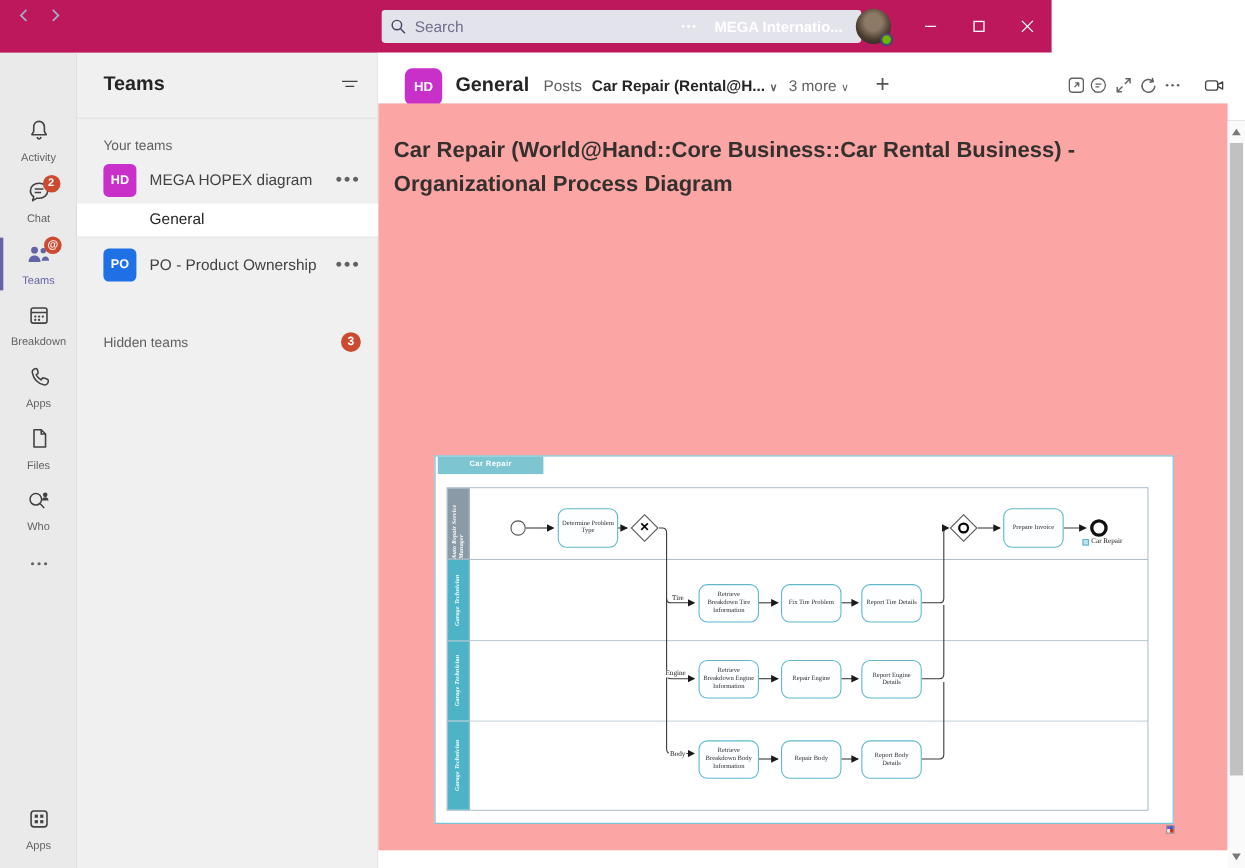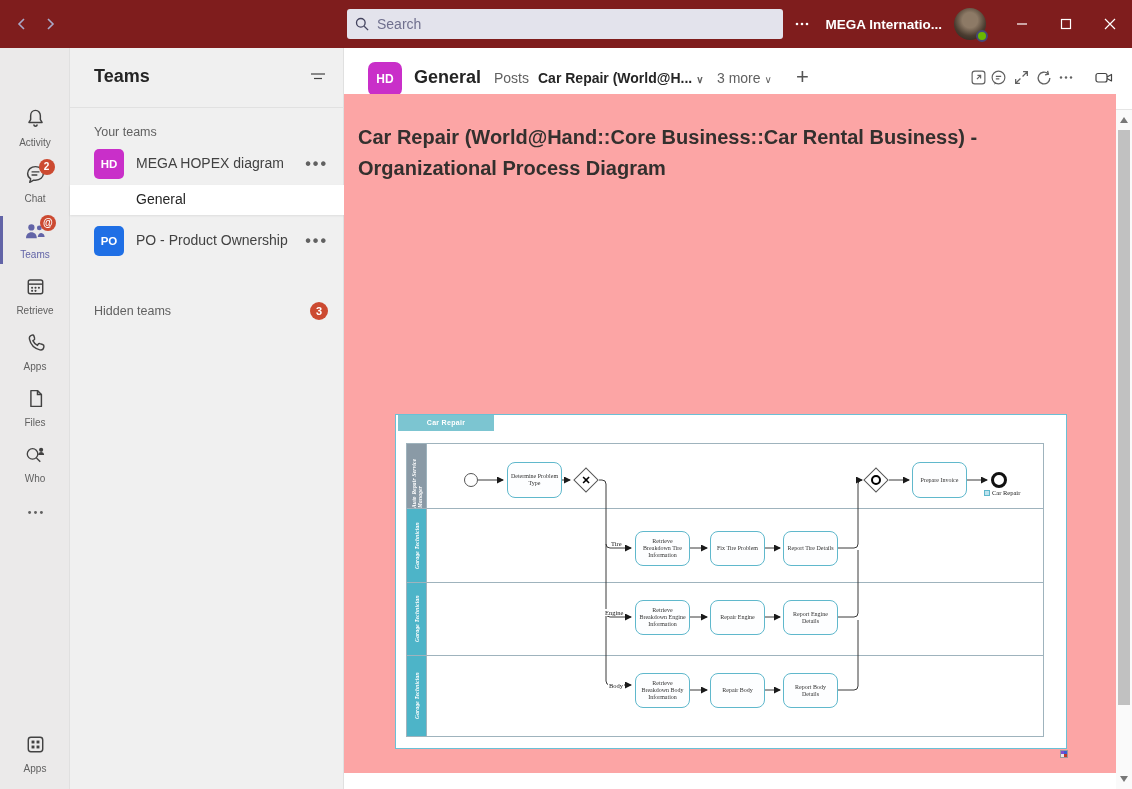--- a/index.html
+++ b/index.html
@@ -1,20 +1,20 @@
 <!DOCTYPE html>
 <html><head>
 <meta charset="utf-8">
 <style>
   * { margin:0; padding:0; box-sizing:border-box; }
   html,body { width:1132px; height:789px; overflow:hidden; font-family:"Liberation Sans", sans-serif; background:#fff; }
   .abs { position:absolute; }
 
   
-  #titlebar { position:absolute; left:0; top:0; width:1132px; height:48px; background:#7f1d1d; display:flex; align-items:center; }
+  #titlebar { position:absolute; left:0; top:0; width:956px; height:48px; background:#be185d; display:flex; align-items:flex-start; }
   .nav-btn { width:28px; height:28px; display:flex; align-items:center; justify-content:center; cursor:pointer; }
   #nav-back { margin-left:8px; }
   #search-box { position:absolute; left:347px; top:9px; width:436px; height:30px; background:#e3e3ec; border-radius:3px; display:flex; align-items:center; padding:0 8px; border:none; }
   #search-box svg { flex:0 0 auto; margin-right:7px; }
   #search-input { border:none; background:transparent; outline:none; font-size:14px; color:#33334d; width:100%; font-family:"Liberation Sans",sans-serif; }
   #search-input::placeholder { color:#70708e; }
   #tb-right { position:absolute; right:0; top:0; height:48px; display:flex; align-items:center; }
   #tb-more { color:#fff; margin-right:14px; cursor:pointer; }
   #account-name { color:#fff; font-size:13.5px; font-weight:700; margin-right:12px; cursor:pointer; }
   #tb-avatar { width:32px; height:32px; border-radius:50%; background:radial-gradient(circle at 50% 38%, #8d7a66 0 30%, #4a3c30 62%, #23201c 100%); position:relative; margin-right:14px; cursor:pointer; }
@@ -191,21 +191,21 @@
       <svg width="21" height="21" viewBox="0 0 16 16">
           <rect x="2.5" y="3" width="11" height="10.5" rx="1.5" stroke="#424242" stroke-width="1.1" fill="none"></rect>
           <line x1="2.5" y1="6.2" x2="13.5" y2="6.2" stroke="#424242" stroke-width="1.1"></line>
           <circle cx="5.4" cy="9" r=".8" fill="#424242"></circle>
           <circle cx="8" cy="9" r=".8" fill="#424242"></circle>
           <circle cx="10.6" cy="9" r=".8" fill="#424242"></circle>
           <circle cx="5.4" cy="11.3" r=".8" fill="#424242"></circle>
           <circle cx="8" cy="11.3" r=".8" fill="#424242"></circle>
         </svg>
     </span>
-    <span class="lbl">Retrieve</span>
+    <span class="lbl">Breakdown</span>
   </div>
 
   <div class="rail-item" style="top:282px">
     <span class="ic">
       <svg width="21" height="21" viewBox="0 0 16 16">
           <path d="M5.3 2.4 C4 2.8 3.1 4.1 3.4 5.5 C4.3 9.7 7.2 12.6 11.3 13.6 C12.7 13.9 14 13 14.3 11.7 L14.4 11 C14.5 10.3 14.1 9.7 13.4 9.5 L11.4 8.9 C10.8 8.7 10.2 9 9.9 9.5 L9.5 10.2 C7.9 9.4 6.7 8.2 6 6.6 L6.7 6.2 C7.2 5.9 7.5 5.3 7.3 4.7 L6.8 3 C6.6 2.4 6 2.2 5.3 2.4 Z" stroke="#424242" stroke-width="1.1" fill="none" stroke-linejoin="round"></path>
         </svg>
     </span>
     <span class="lbl">Apps</span>
   </div>
@@ -295,21 +295,21 @@
 
 </div>
 
 <div id="main">
 
   <div id="chan-header">
     <div id="chan-avatar" style="background:#c92fc9">HD</div>
     <div id="chan-title">General</div>
 
     <div class="tab" style="left:150px"><span>Posts</span></div>
-    <div class="tab active" style="left:194px"><span>Car Repair (World@H...</span><span class="chev">∨</span></div>
+    <div class="tab active" style="left:194px"><span>Car Repair (Rental@H...</span><span class="chev">∨</span></div>
     <div class="tab" style="left:373px"><span>3 more</span><span class="chev">∨</span></div>
     <div id="tab-underline"></div>
     <div id="tab-add">+</div>
 
     <div class="hdr-ic" style="left:626px">
       <svg width="17" height="17" viewBox="0 0 16 16">
           <rect x="2" y="2" width="12" height="12" rx="2.5" stroke="#616161" stroke-width="1.1" fill="none"></rect>
           <path d="M6.5 9.5 L10 6 M7 6 H10 V9" stroke="#616161" stroke-width="1.1" fill="none"></path>
         </svg>
     </div>

